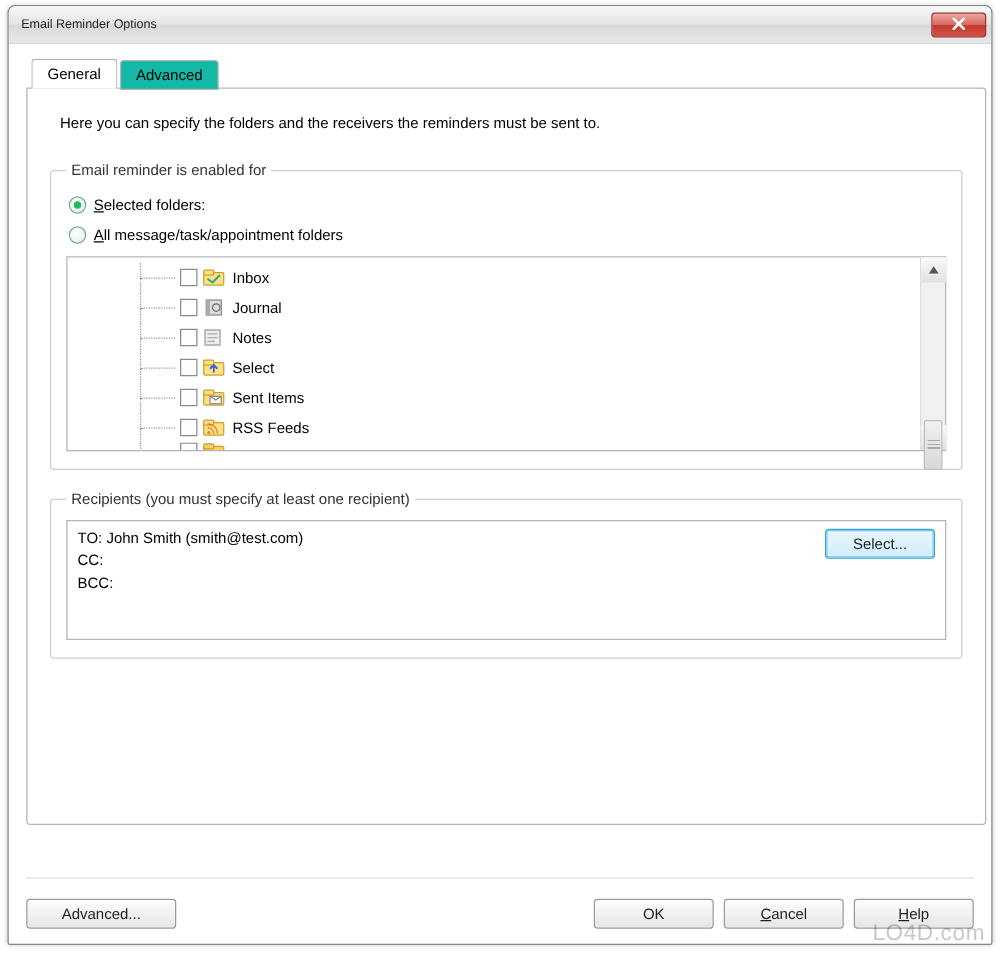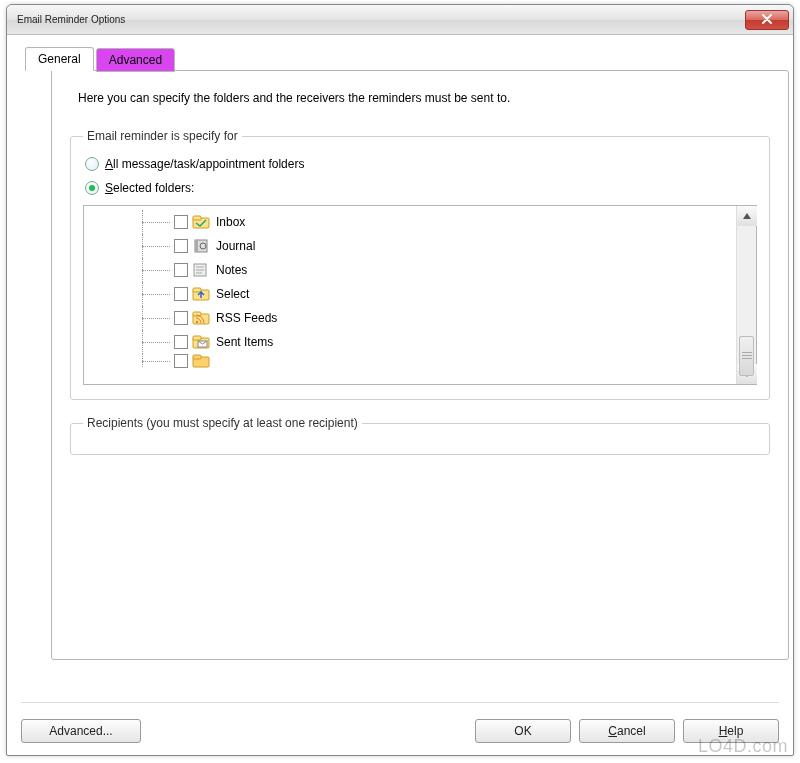--- a/index.html
+++ b/index.html
@@ -59,41 +59,40 @@
   }
   .tabs {
     display: flex;
     align-items: flex-end;
     margin-bottom: -1px;
     margin-left: 4px;
   }
   .tab {
     padding: 4px 12px 4px 12px;
     border: 1px solid #b5b5b5;
-    background: #d946ef;
+    background: #14b8a6;
     border-radius: 3px 3px 0 0;
     margin-right: 2px;
     position: relative;
     cursor: default;
   }
   .tab.active {
     background: #fff;
     border-bottom: 1px solid #fff;
     z-index: 2;
   }
   .tab:not(.active) {
     top: 1px;
   }
   .tabpanel {
     border: 1px solid #b5b5b5;
     border-radius: 0 3px 3px 3px;
     padding: 16px 18px 18px 18px;
     min-height: 590px;
     background: #fff;
-    margin-left: 30px;
   }
   .intro {
     margin: 4px 4px 24px 8px;
   }
   fieldset {
     border: 1px solid #cfcfcf;
     border-radius: 3px;
     padding: 10px 12px 14px 12px;
     margin: 0 0 16px 0;
   }
@@ -112,21 +111,21 @@
     border: 1px solid #7a9; margin-right: 6px;
     display: inline-flex; align-items:center; justify-content:center;
     background: radial-gradient(circle at 40% 35%, #fff, #dfeaf5);
   }
   .radio-dot.checked::after {
     content:""; width:6px; height:6px; border-radius:50%;
     background: #2b5; display:block;
   }
   .tree-container {
     border: 1px solid #b5b5b5;
-    height: 180px;
+    height: 156px;
     background: #fff;
     display: flex;
     margin-top: 4px;
   }
   .tree {
     flex: 1;
     overflow: hidden;
     padding: 4px 0 4px 8px;
   }
   .tree-item {
@@ -276,32 +275,32 @@
   <div class="client">
     <div class="tabs">
       <div class="tab active"><span>General</span></div>
       <div class="tab"><span>Advanced</span></div>
     </div>
 
     <div class="tabpanel">
       <div class="intro">Here you can specify the folders and the receivers the reminders must be sent to.</div>
 
       <fieldset>
-        <legend>Email reminder is specify for</legend>
+        <legend>Email reminder is enabled for</legend>
+
+        <div class="radio-row">
+          <span class="radio-dot checked"></span>
+          <label><u>S</u>elected folders:</label>
+        </div>
 
         <div class="radio-row">
           <span class="radio-dot"></span>
           <label><u>A</u>ll message/task/appointment folders</label>
         </div>
 
-        <div class="radio-row">
-          <span class="radio-dot checked"></span>
-          <label><u>S</u>elected folders:</label>
-        </div>
-
         <div class="tree-container">
           <div class="tree" id="tree">
               <div class="tree-item">
                 <span class="dots"></span>
                 <span class="chk"></span>
                 <span class="ficon">
                   <svg width="18" height="14">
                     <rect x="1" y="3" width="16" height="10" rx="1" fill="#ffe08a" stroke="#c9a227"></rect>
                     <rect x="1" y="1" width="8" height="4" rx="1" fill="#ffe08a" stroke="#c9a227"></rect>
                     <path d="M4 8 L8 11 L14 5" stroke="#2a7" stroke-width="1.5" fill="none"></path>
@@ -338,47 +337,47 @@
                 <span class="dots"></span>
                 <span class="chk"></span>
                 <span class="ficon">
                   <svg width="18" height="14">
                     <rect x="1" y="3" width="16" height="10" rx="1" fill="#ffe08a" stroke="#c9a227"></rect>
                     <rect x="1" y="1" width="8" height="4" rx="1" fill="#ffe08a" stroke="#c9a227"></rect>
                     <path d="M9 11 L9 5 M6 8 L9 5 L12 8" stroke="#36c" stroke-width="1.5" fill="none"></path>
                   </svg>
                 </span>
                 <span class="tree-label">Select</span>
+              </div>
+              <div class="tree-item">
+                <span class="dots"></span>
+                <span class="chk"></span>
+                <span class="ficon">
+                  <svg width="18" height="14">
+                    <rect x="1" y="3" width="16" height="10" rx="1" fill="#ffe08a" stroke="#c9a227"></rect>
+                    <rect x="1" y="1" width="8" height="4" rx="1" fill="#ffe08a" stroke="#c9a227"></rect>
+                    <rect x="6" y="6" width="9" height="6" fill="#fff" stroke="#888"></rect>
+                    <path d="M6 6 L10.5 9 L15 6" stroke="#888" fill="none"></path>
+                  </svg>
+                </span>
+                <span class="tree-label">Sent Items</span>
               </div>
               <div class="tree-item">
                 <span class="dots"></span>
                 <span class="chk"></span>
                 <span class="ficon">
                   <svg width="18" height="14">
                     <rect x="1" y="3" width="16" height="10" rx="1" fill="#ffe08a" stroke="#c9a227"></rect>
                     <rect x="1" y="1" width="8" height="4" rx="1" fill="#ffe08a" stroke="#c9a227"></rect>
                     <circle cx="5" cy="11" r="1.2" fill="#e67e22"></circle>
                     <path d="M4 7 a5 5 0 0 1 5 5" stroke="#e67e22" fill="none"></path>
                     <path d="M4 4 a8 8 0 0 1 8 8" stroke="#e67e22" fill="none"></path>
                   </svg>
                 </span>
                 <span class="tree-label">RSS Feeds</span>
-              </div>
-              <div class="tree-item">
-                <span class="dots"></span>
-                <span class="chk"></span>
-                <span class="ficon">
-                  <svg width="18" height="14">
-                    <rect x="1" y="3" width="16" height="10" rx="1" fill="#ffe08a" stroke="#c9a227"></rect>
-                    <rect x="1" y="1" width="8" height="4" rx="1" fill="#ffe08a" stroke="#c9a227"></rect>
-                    <rect x="6" y="6" width="9" height="6" fill="#fff" stroke="#888"></rect>
-                    <path d="M6 6 L10.5 9 L15 6" stroke="#888" fill="none"></path>
-                  </svg>
-                </span>
-                <span class="tree-label">Sent Items</span>
               </div>
               <div class="tree-item" style="height: 14px; overflow: hidden;">
                 <span class="dots"></span>
                 <span class="chk"></span>
                 <span class="ficon">
                   <svg width="18" height="14">
                     <rect x="1" y="3" width="16" height="10" rx="1" fill="#ffcf6b" stroke="#c9a227"></rect>
                     <rect x="1" y="1" width="8" height="4" rx="1" fill="#ffcf6b" stroke="#c9a227"></rect>
                   </svg>
                 </span>
@@ -399,20 +398,30 @@
               <svg width="8" height="6">
                   <path d="M0 0 L8 0 L4 6 Z" fill="#555"></path>
                 </svg>
             </div>
           </div>
         </div>
       </fieldset>
 
       <fieldset>
         <legend>Recipients (you must specify at least one recipient)</legend>
+        <div class="recipients-box">
+          <div class="recipients-text"><span>TO: John Smith (smith@test.com)</span>
+<span>CC:</span>
+<span>BCC:</span></div>
+          <div class="select-btn-wrap">
+            <div class="btn focused">
+                <span>Select...</span>
+              </div>
+          </div>
+        </div>
       </fieldset>
     </div>
   </div>
 
   <hr class="hr">
 
   <div class="button-row">
     <div class="btn reg">
         <span>Advanced...</span>
       </div>

